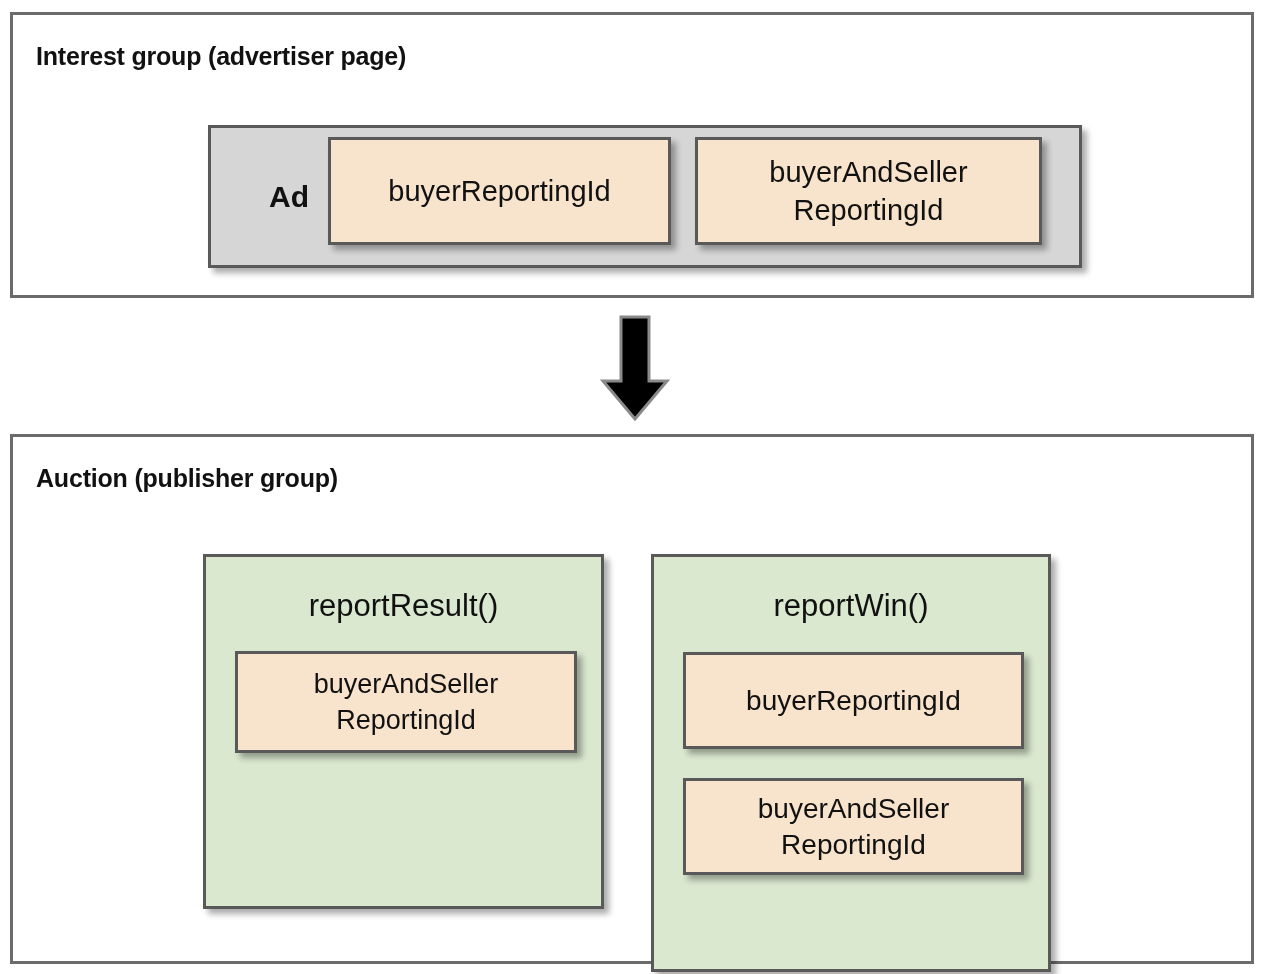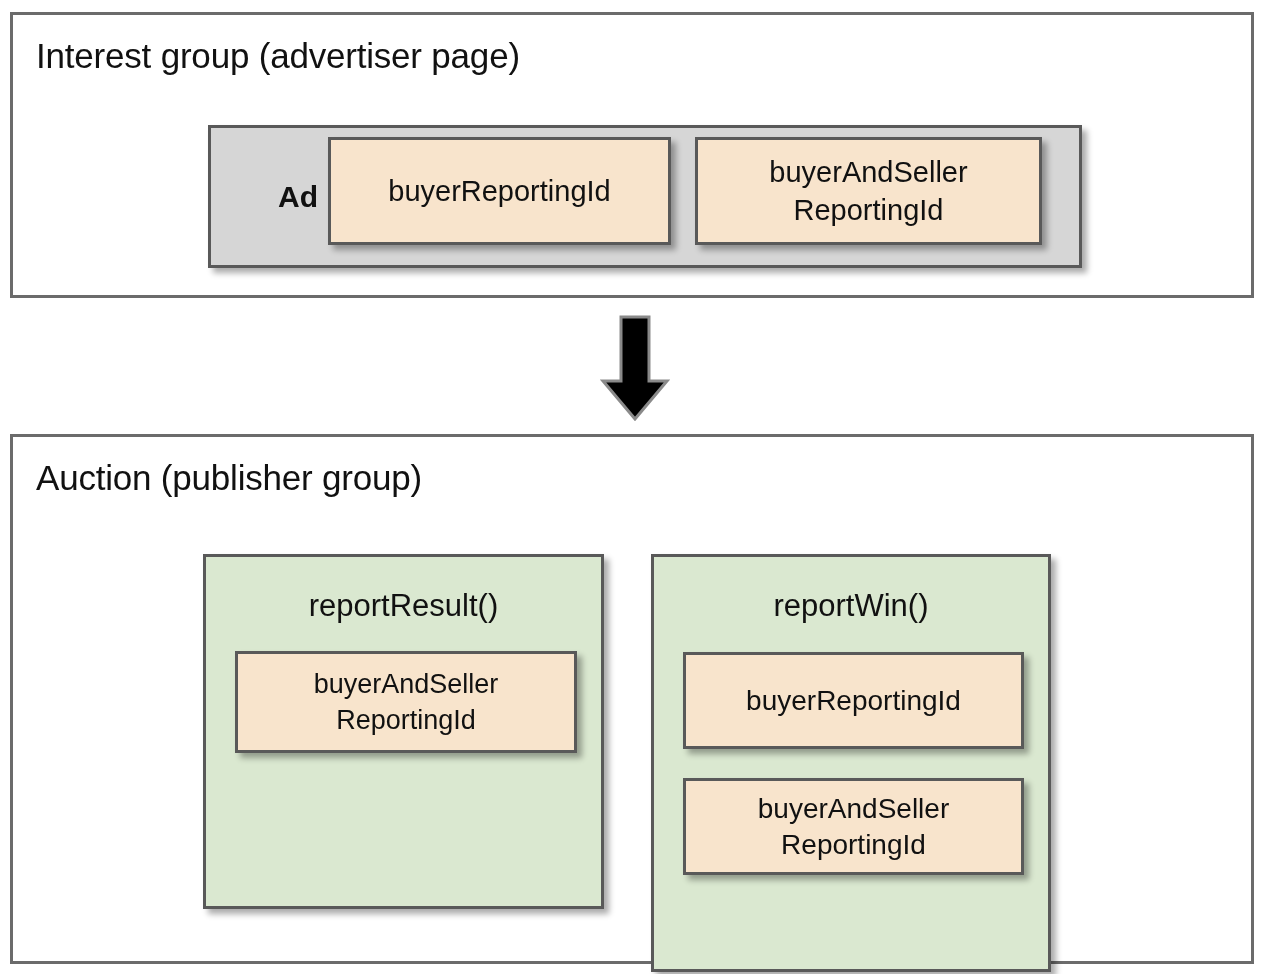--- a/index.html
+++ b/index.html
@@ -38,25 +38,26 @@
     left: 10px;
     top: 434px;
     width: 1244px;
     height: 530px;
   }
 
   .section-title {
     position: absolute;
     left: 23px;
     top: 20px;
-    font-size: 35px;
+    font-size: 25px;
     line-height: 42px;
     color: #111111;
     letter-spacing: -0.2px;
     white-space: nowrap;
+    font-weight: bold;
   }
 
   
   .block {
     position: absolute;
     box-sizing: border-box;
     border: 3px solid #595959;
     box-shadow: 5px 5px 6px rgba(0, 0, 0, 0.33);
     display: flex;
     align-items: center;
@@ -72,21 +73,21 @@
   
   #ad-container {
     left: 195px;
     top: 110px;
     width: 874px;
     height: 143px;
     display: block;
   }
   #ad-label {
     position: absolute;
-    left: 52px;
+    left: 43px;
     top: 0;
     height: 100%;
     width: 70px;
     display: flex;
     align-items: center;
     justify-content: center;
     font-size: 30px;
     font-weight: bold;
     color: #111111;
   }

